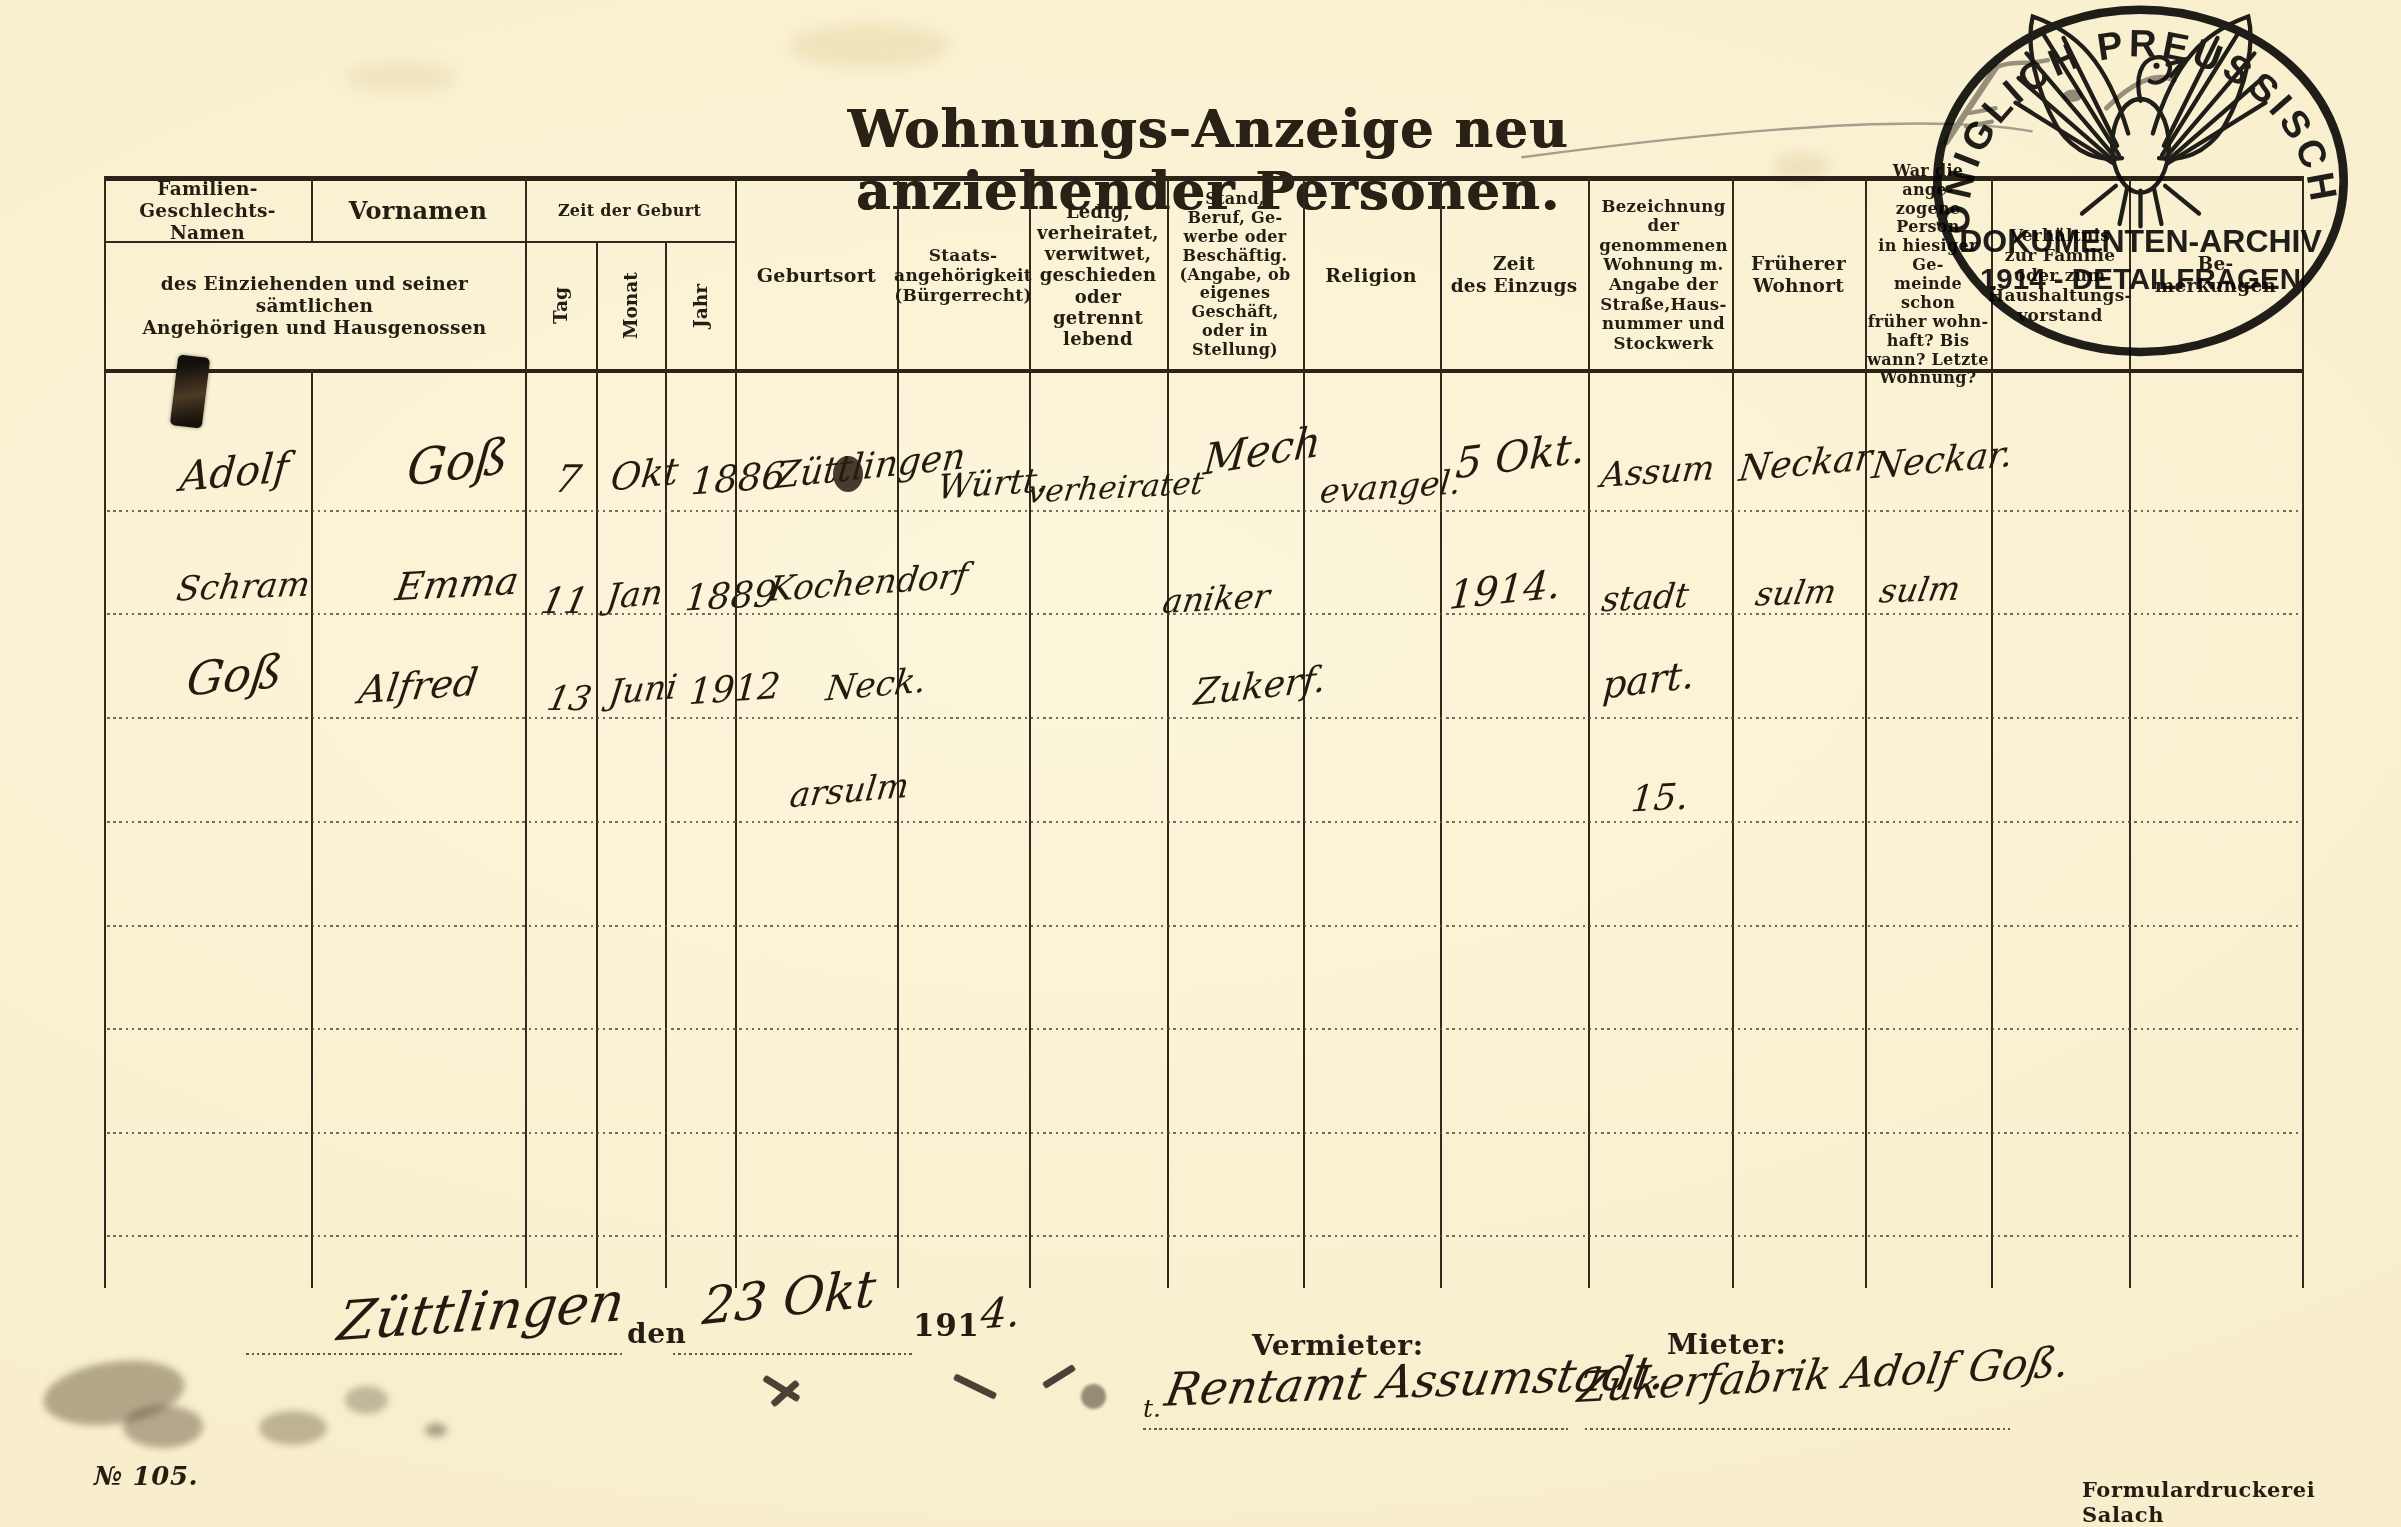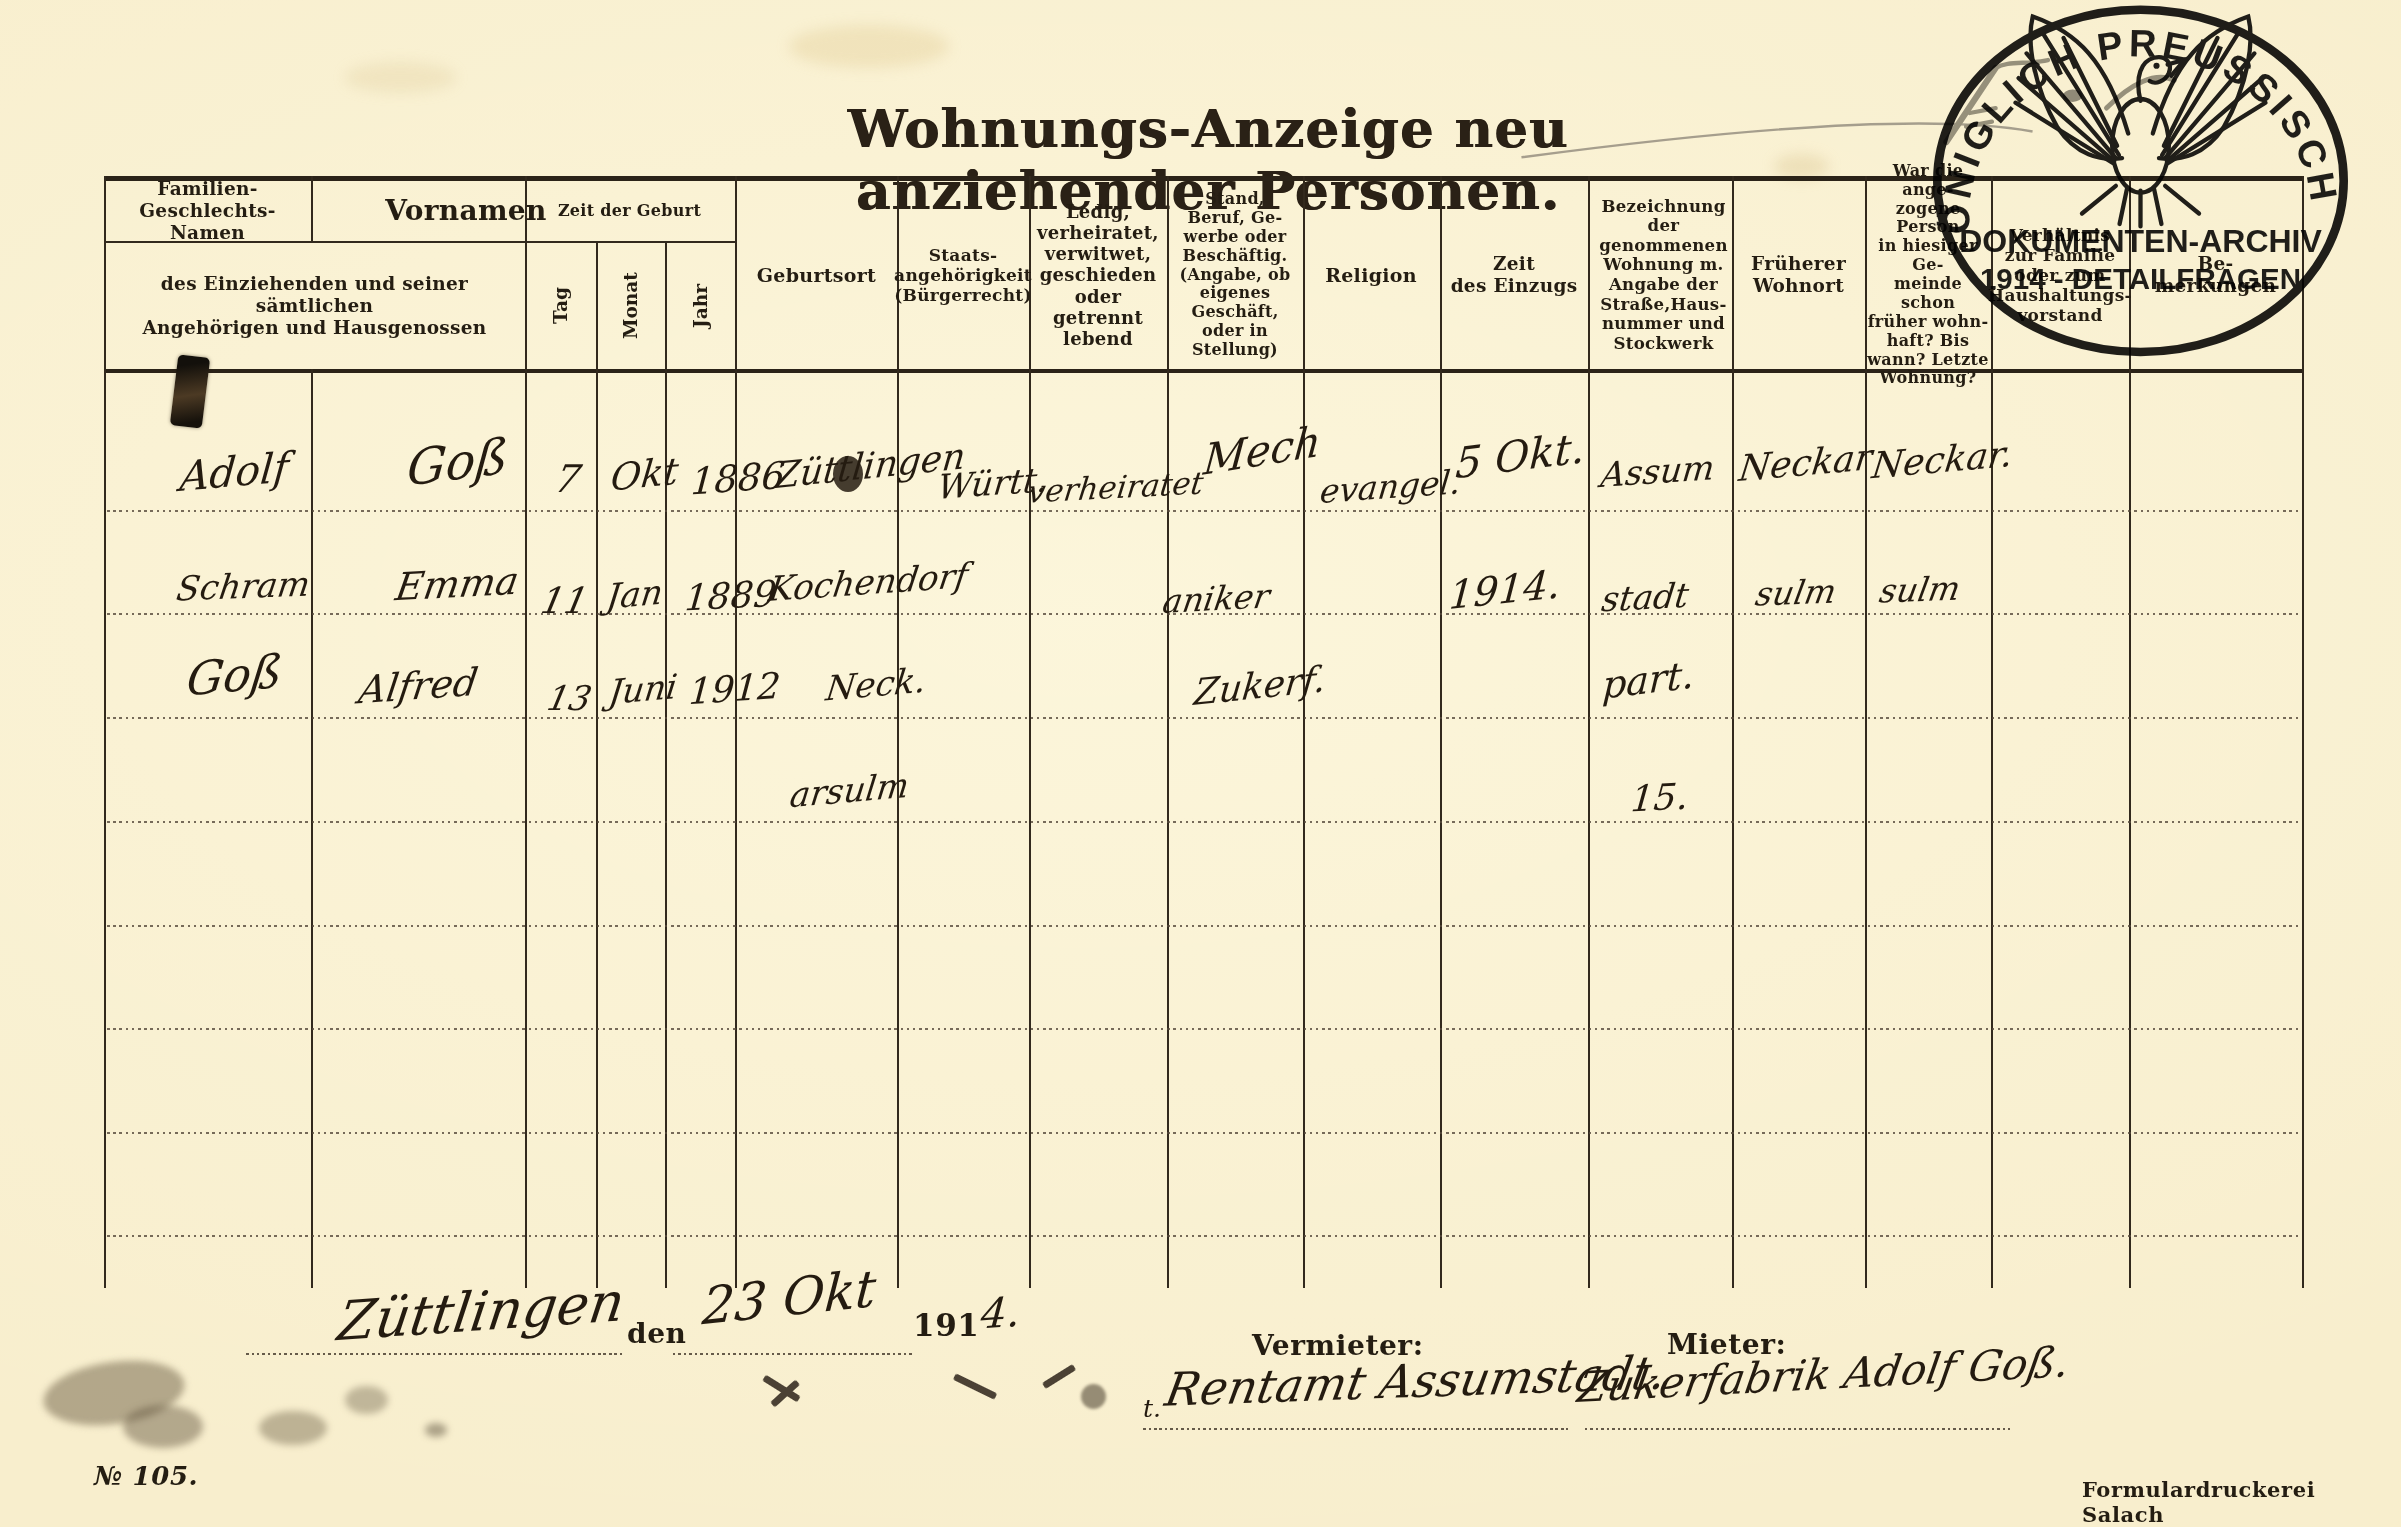--- a/index.html
+++ b/index.html
@@ -105,21 +105,21 @@
     <div class="dotline" style="top:437px;"></div>
     <div class="dotline" style="top:541px;"></div>
     <div class="dotline" style="top:645px;"></div>
     <div class="dotline" style="top:749px;"></div>
     <div class="dotline" style="top:852px;"></div>
     <div class="dotline" style="top:956px;"></div>
     <div class="dotline" style="top:1059px;"></div>
 
     <div class="hcell" style="left:0;top:5px;width:207px;height:60px;font-size:18.5px;">Familien-
 Geschlechts-Namen</div>
-    <div class="hcell" style="left:207px;top:5px;width:214px;height:60px;font-size:28px;margin-left:48px;">Vornamen</div>
+    <div class="hcell" style="left:207px;top:5px;width:214px;height:60px;font-size:24px;">Vornamen</div>
     <div class="hcell" style="left:421px;top:5px;width:209px;height:60px;font-size:16px;">Zeit der Geburt</div>
     <div class="hcell" style="left:0;top:67px;width:421px;height:126px;font-size:18.5px;">des Einziehenden und seiner sämtlichen
 Angehörigen und Hausgenossen</div>
     <div class="vcell" style="left:421px;top:67px;width:70px;height:126px;font-size:18.5px;">Tag</div>
     <div class="vcell" style="left:492px;top:67px;width:69px;height:126px;font-size:18.5px;">Monat</div>
     <div class="vcell" style="left:561px;top:67px;width:70px;height:126px;font-size:18.5px;">Jahr</div>
     <div class="hcell" style="left:631px;top:5px;width:163px;height:188px;font-size:19px;">Geburtsort</div>
     <div class="hcell" style="left:793px;top:5px;width:132px;height:188px;font-size:17px;">Staats-
 angehörigkeit
 (Bürgerrecht)</div>

